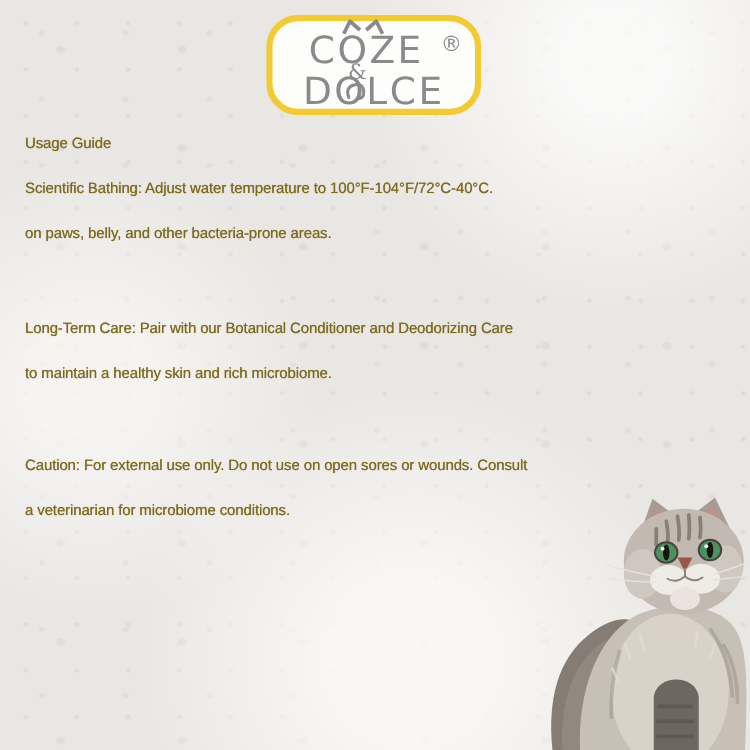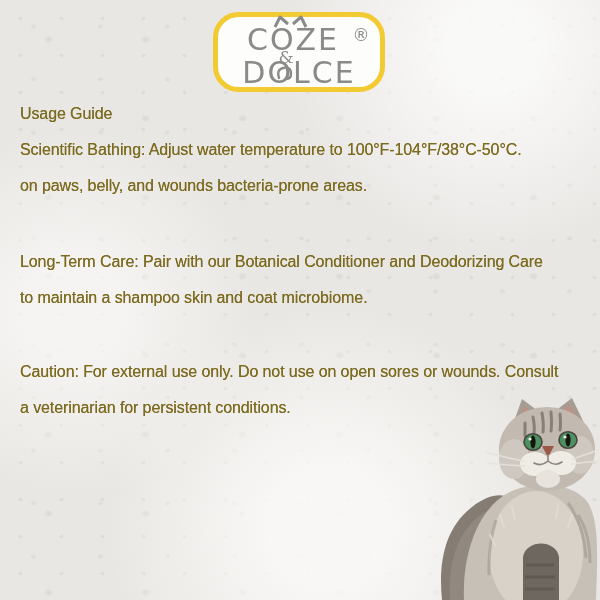--- a/index.html
+++ b/index.html
@@ -12,21 +12,21 @@
       radial-gradient(circle at 12% 52%, rgba(250,249,247,.7) 0 8%, rgba(250,249,247,0) 30%),
       radial-gradient(circle at 55% 88%, rgba(252,251,249,.8) 0 10%, rgba(252,251,249,0) 36%),
       radial-gradient(rgba(158,155,148,.16) 1.2px, transparent 2.4px),
       radial-gradient(rgba(140,137,130,.10) 1.8px, transparent 3.2px),
       radial-gradient(rgba(185,182,175,.22) 2.6px, transparent 4.5px);
     background-size:100% 100%,100% 100%,100% 100%,41px 37px,67px 53px,97px 79px;
   }
   .logo-wrap{position:absolute;left:213px;top:12px;width:172px;height:80px;}
   .text-block{
     position:absolute;left:20px;top:96px;width:575px;
-    color:#7c6a1e;font-size:16px;line-height:36px;
+    color:#7c6a1e;font-size:12px;line-height:36px;
     text-shadow:0 0 .6px rgba(124,106,30,.85);
     letter-spacing:-0.1px;
   }
   .line{white-space:nowrap;}
   .gap-lg{height:40px;}
   .gap-md{height:38px;}
   .warning{padding-left:10px;}
   .cat-wrap{position:absolute;right:0;bottom:0;width:170px;height:205px;}
   svg{display:block;}
 </style>
@@ -47,28 +47,28 @@
     <text x="73" y="51" text-anchor="middle" font-family="DejaVu Serif, serif" font-size="17" fill="#8A8A8A">&amp;</text>
 
     <text x="86" y="71" text-anchor="middle" font-family="DejaVu Sans, sans-serif" font-size="30" letter-spacing="2" fill="#8A8A8A">DOLCE</text>
 
     <path d="M66,66 q-3,-8 4,-10 q8,-2 8,6 q0,5 -5,5" fill="none" stroke="#8A8A8A" stroke-width="2.4" stroke-linecap="round"></path>
   </svg>
 </div>
 
 <div class="text-block">
   <div class="line">Usage Guide</div>
-  <div class="line">Scientific Bathing: Adjust water temperature to 100°F-104°F/38°C-50°C.</div>
-  <div class="line">on paws, belly, and wounds bacteria-prone areas.</div>
+  <div class="line">Scientific Bathing: Adjust water temperature to 100°F-104°F/72°C-40°C.</div>
+  <div class="line">on paws, belly, and other bacteria-prone areas.</div>
   <div class="gap-lg"></div>
   <div class="line">Long-Term Care: Pair with our Botanical Conditioner and Deodorizing Care</div>
-  <div class="line">to maintain a shampoo skin and coat microbiome.</div>
+  <div class="line">to maintain a healthy skin and rich microbiome.</div>
   <div class="gap-md"></div>
   <div class="line">Caution: For external use only. Do not use on open sores or wounds. Consult</div>
-  <div class="line">a veterinarian for persistent conditions.</div>
+  <div class="line">a veterinarian for microbiome conditions.</div>
 </div>
 
 <div class="cat-wrap">
   <svg width="170" height="205" viewBox="0 0 170 205">
 
     <path d="M12,205 C8,165 16,132 42,112 C64,95 80,98 90,112 L90,205 Z" fill="#857d74"></path>
     <path d="M20,205 C18,170 26,140 48,122 C60,112 72,112 82,122 L82,205 Z" fill="#968e84" opacity="0.7"></path>
 
     <path d="M34,205 C32,158 48,116 76,99 C98,86 138,87 154,103 C169,118 168,152 166,205 Z" fill="#c7c0b7"></path>
 

